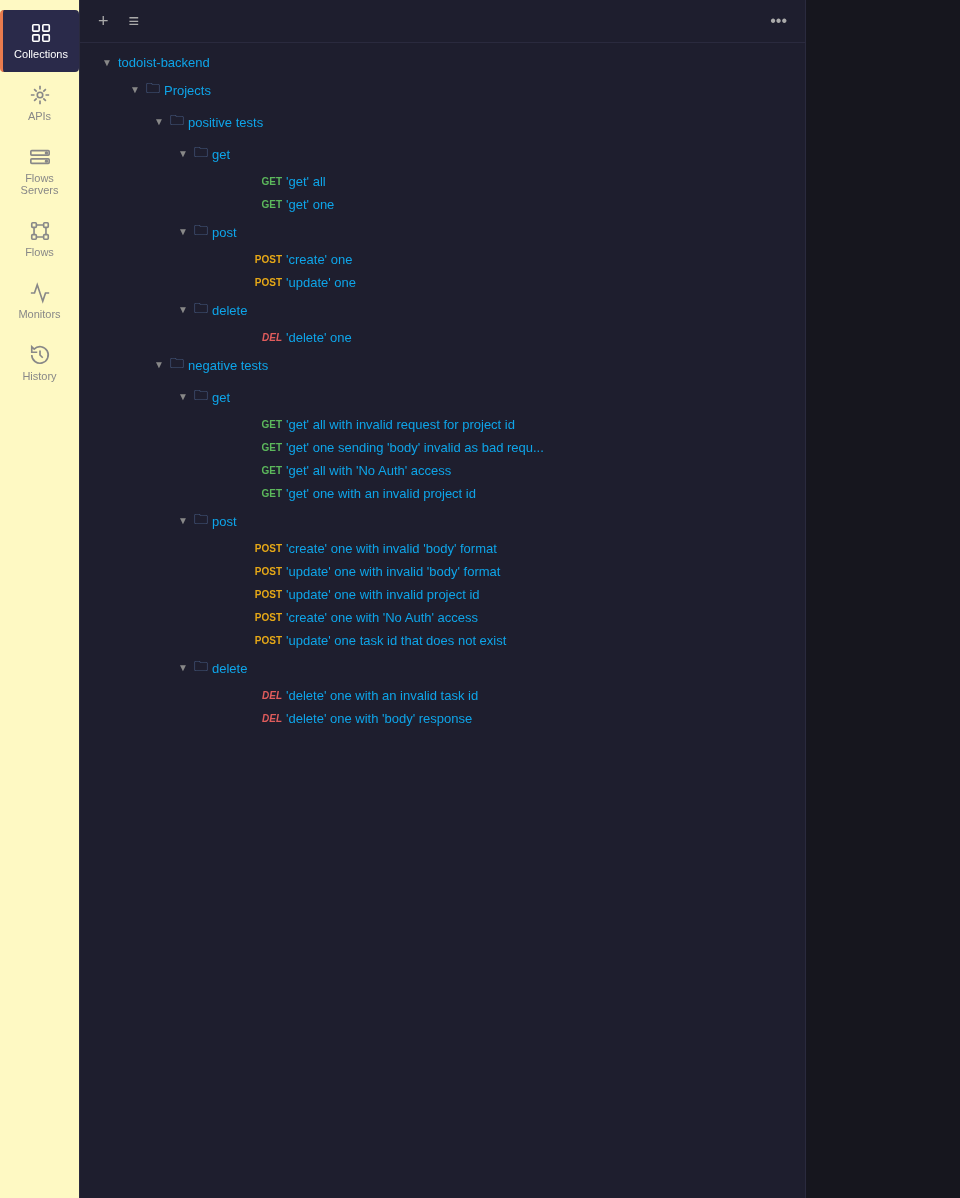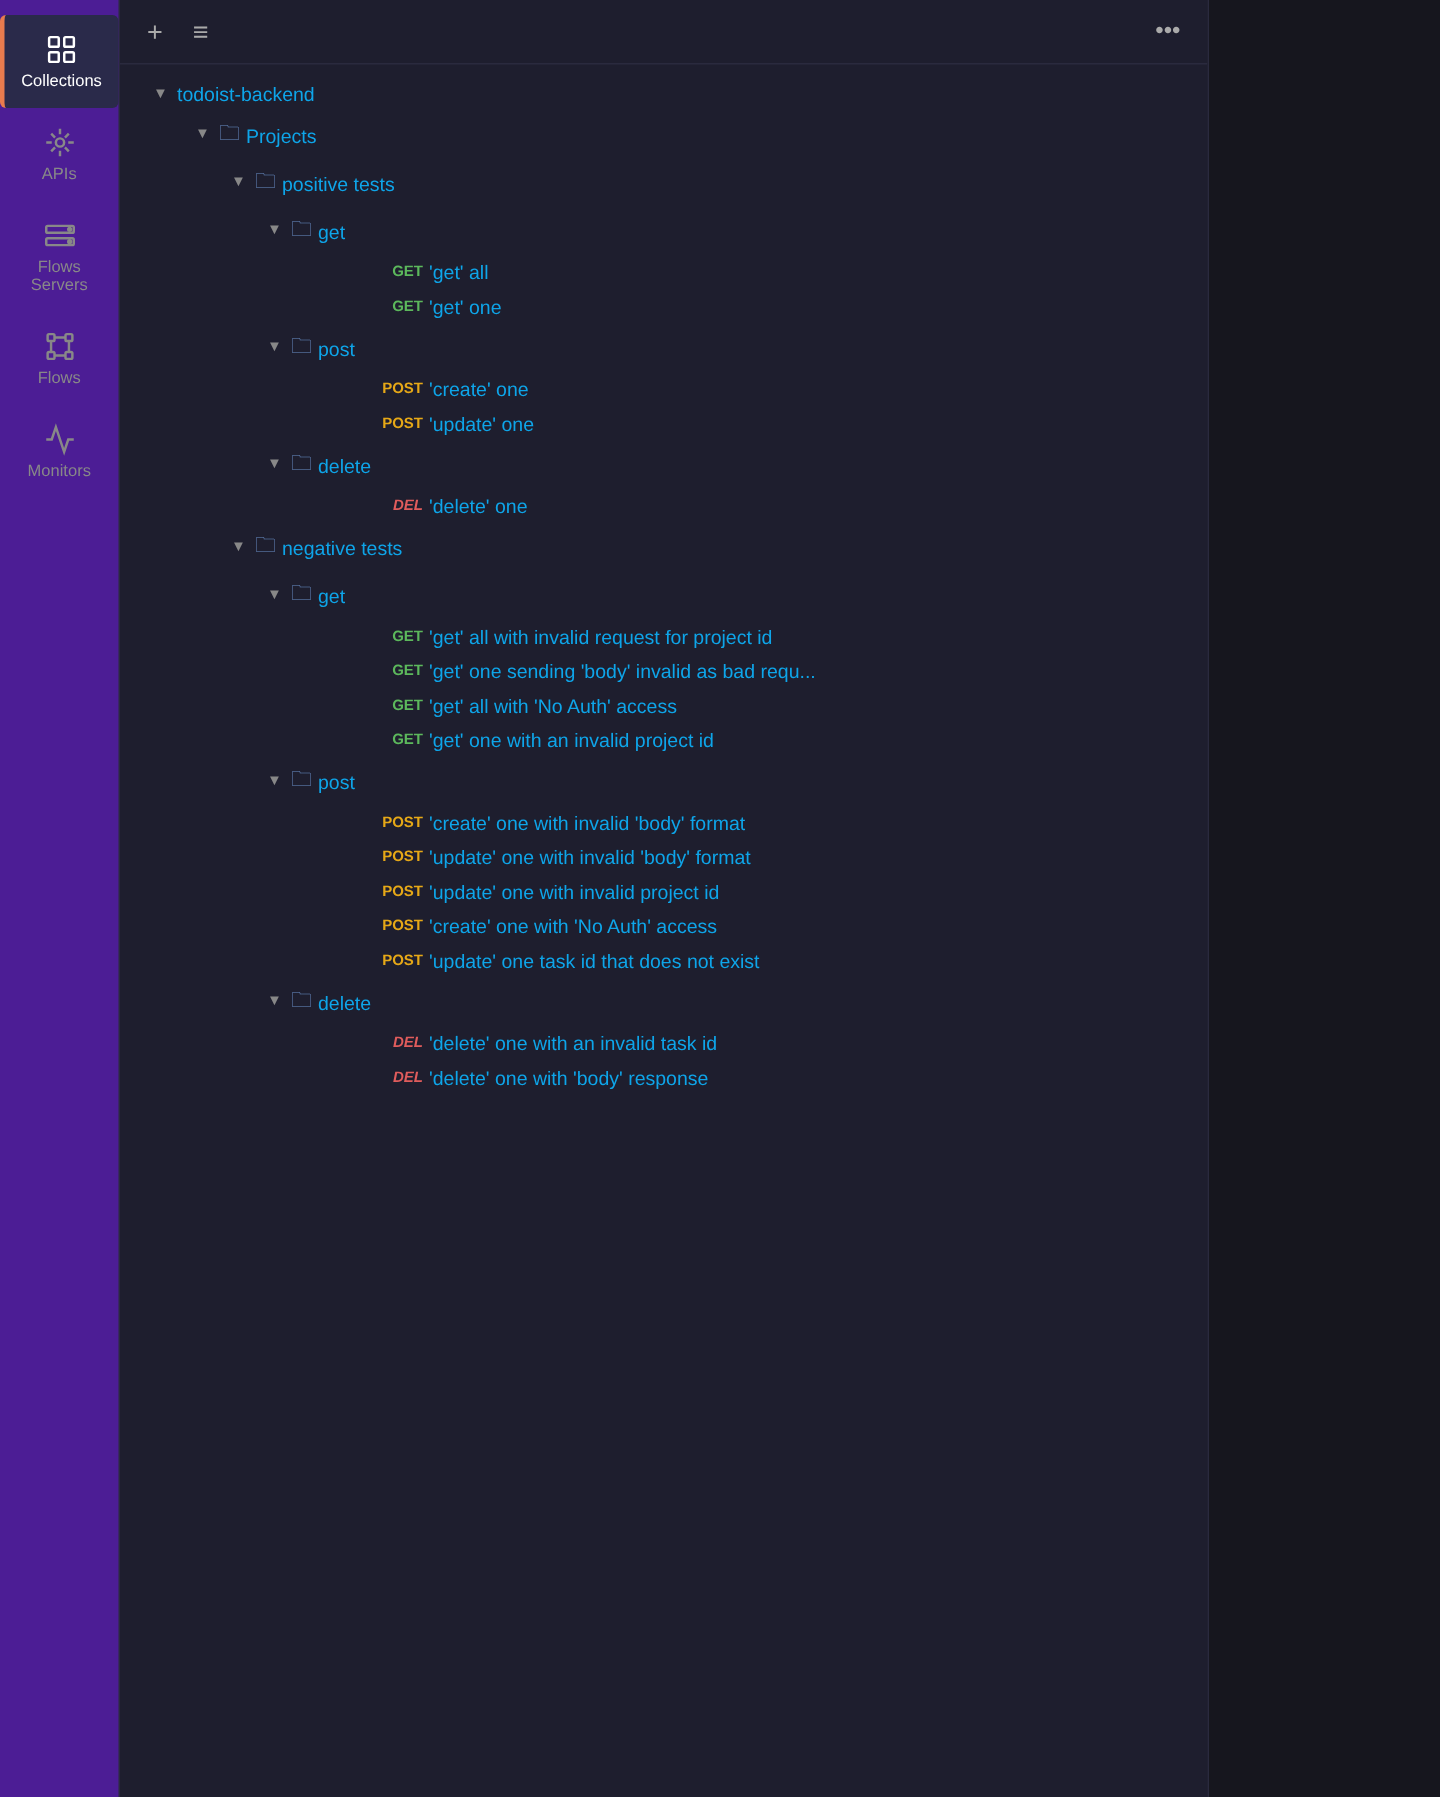--- a/index.html
+++ b/index.html
@@ -8,21 +8,21 @@
       font-family: -apple-system, BlinkMacSystemFont, 'Segoe UI', sans-serif;
       color: #ccc;
       width: 960px;
       min-height: 1198px;
       display: flex;
     }
 
     
     .sidebar {
       width: 80px;
-      background: #4c1d95;
+      background: #fef9c3;
       display: flex;
       flex-direction: column;
       align-items: center;
       padding-top: 10px;
       border-right: 1px solid #2a2a3e;
       flex-shrink: 0;
     }
     .sidebar-item {
       display: flex;
       flex-direction: column;
@@ -198,20 +198,27 @@
     <span>Flows</span>
   </div>
 
   <div class="sidebar-item">
     <svg viewBox="0 0 24 24" fill="none" stroke="currentColor" stroke-width="1.8">
       <polyline points="22,12 18,12 15,21 9,3 6,12 2,12"></polyline>
     </svg>
     <span>Monitors</span>
   </div>
 
+  <div class="sidebar-item">
+    <svg viewBox="0 0 24 24" fill="none" stroke="currentColor" stroke-width="1.8">
+      <path d="M3 12a9 9 0 1 0 2.6-6.4L3 3v6h6"></path>
+      <path d="M12 7v5l3 3"></path>
+    </svg>
+    <span>History</span>
+  </div>
 
 </nav>
 
 <div class="main">
 
   <div class="toolbar">
     <button class="toolbar-btn">+</button>
     <button class="toolbar-btn">≡</button>
     <input class="search-input" type="text" style="">
     <button class="more-btn">•••</button>

